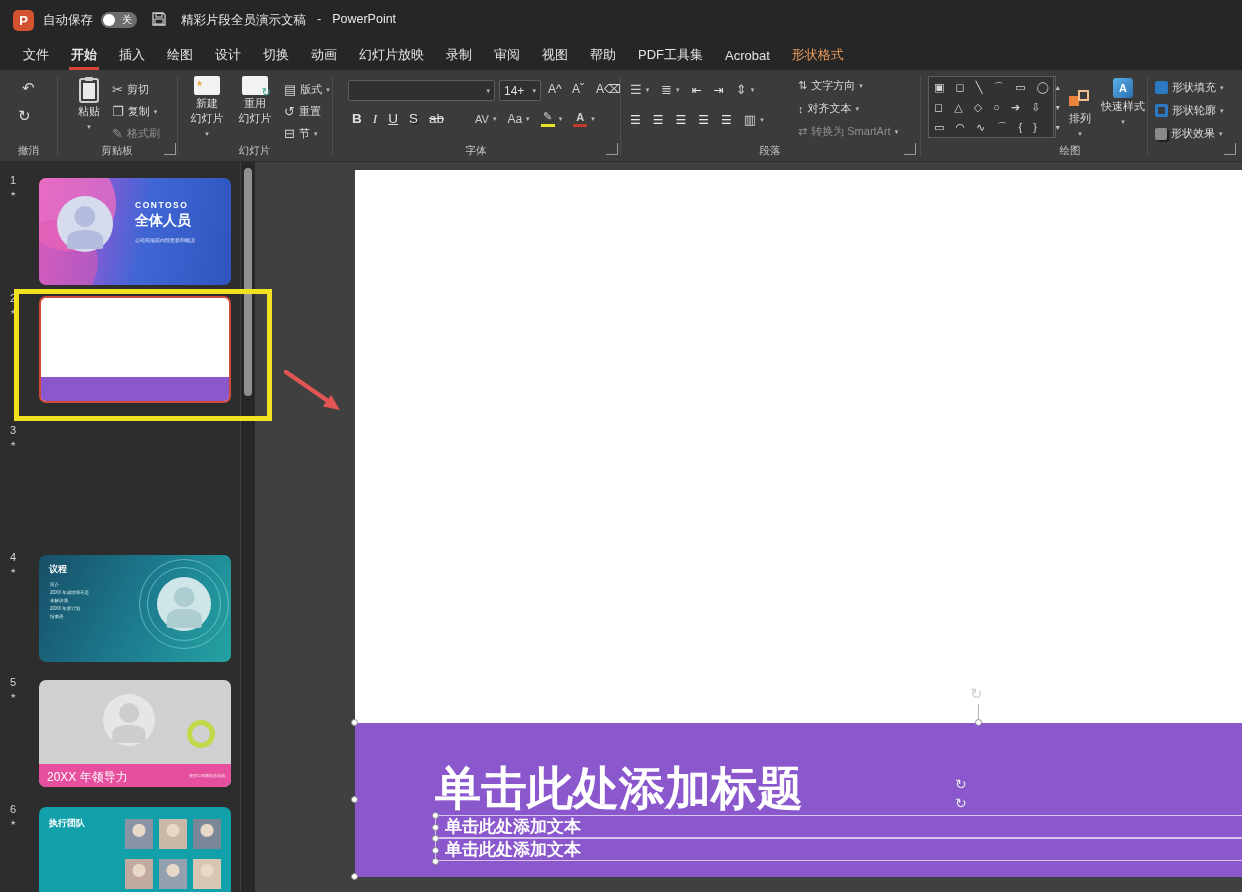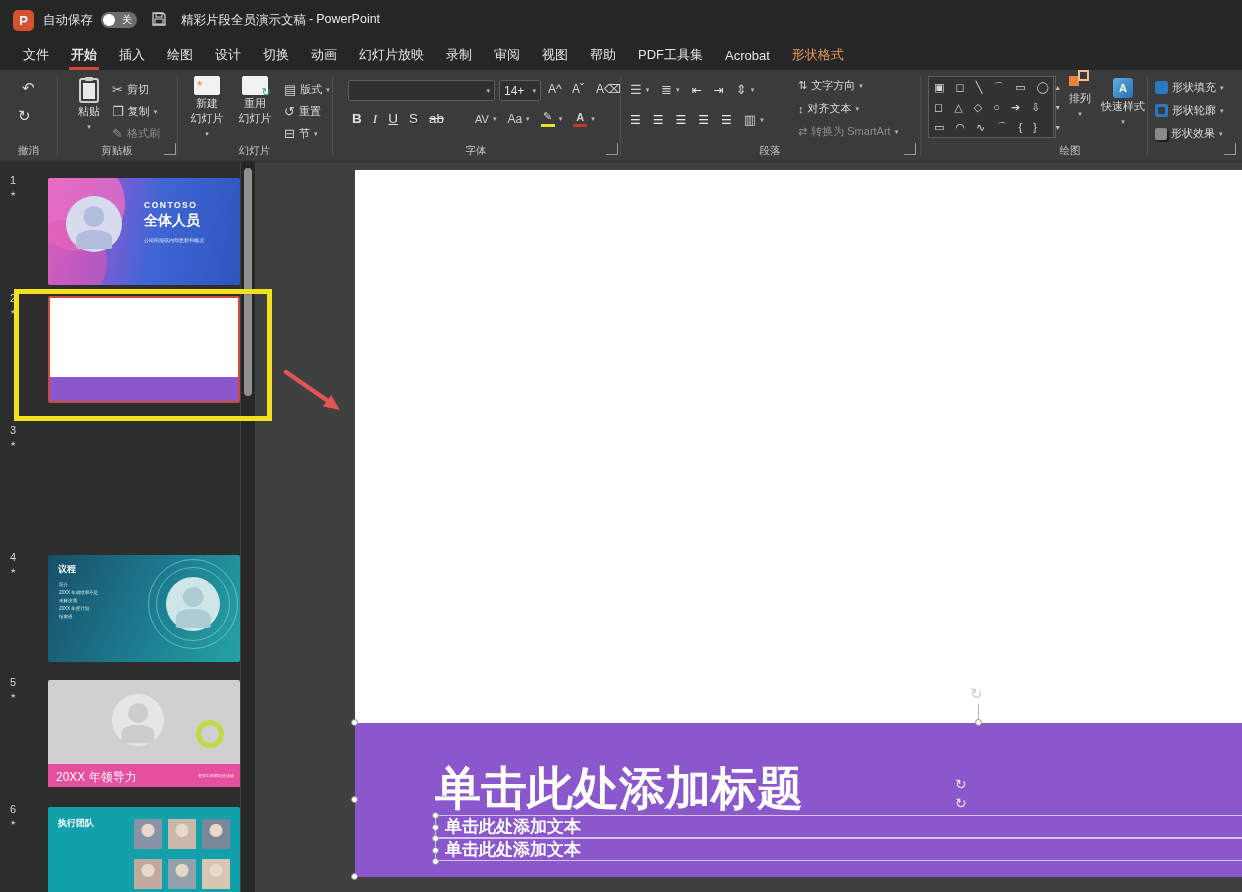--- a/index.html
+++ b/index.html
@@ -9,21 +9,21 @@
   .abs{position:absolute}
 
   
   .titlebar{position:absolute;left:0;top:0;width:100%;height:40px;background:#262626;display:flex;align-items:center}
   .ppicon{width:21px;height:21px;margin-left:13px;border-radius:5px;background:#d35230;color:#fff;font-weight:700;font-size:13px;display:flex;align-items:center;justify-content:center}
   .autosave-label{margin-left:9px;font-size:12.5px;color:#e4e4e4}
   .toggle{margin-left:8px;width:36px;height:16px;border-radius:8px;background:#6d6d6d;position:relative;display:flex;align-items:center}
   .toggle .knob{position:absolute;left:2px;top:2px;width:12px;height:12px;border-radius:50%;background:#fff}
   .toggle .state{position:absolute;right:5px;font-size:10px;color:#fff}
   .saveicon{margin-left:14px}
-  .doc-title{margin-left:14px;font-size:12.5px;color:#e8e8e8;display:flex;gap:3px}
+  .doc-title{margin-left:14px;font-size:12.5px;color:#e8e8e8;display:flex;gap:11px}
   .search{position:absolute;left:655px;top:7px;width:415px;height:26px;background:#3c3c3c;border:1px solid #474747;border-radius:3px;display:flex;align-items:center;padding:0 9px}
   .search input{flex:1;background:transparent;border:none;outline:none;color:#cfcfcf;font-size:12.5px;margin-left:7px;font-family:inherit}
   .search input::placeholder{color:#9f9f9f}
 
   
   .tabrow{position:absolute;left:0;top:40px;width:100%;height:30px;background:#262626;display:flex;align-items:stretch;padding-left:12px}
   .tab{position:relative;padding:0 11px;display:flex;align-items:center;font-size:13px;color:#e4e4e4;white-space:nowrap}
   .tab.selected{font-weight:700}
   .tab.selected .tab-underline{position:absolute;left:9px;right:9px;bottom:0;height:3px;background:#d6453a}
   .tab.contextual{color:#e89a5b}
@@ -68,21 +68,21 @@
   .arricon .q2{position:absolute;left:9px;top:0;width:11px;height:11px;border:2px solid #f0c090}
   .qsicon{width:20px;height:20px;border-radius:3px;background:linear-gradient(135deg,#59b0e8,#2b6fb0);color:#fff;font-weight:700;font-size:11px;display:flex;align-items:center;justify-content:center}
   .fillsq{width:13px;height:13px;border-radius:2px;background:#2b79c2}
   .outlsq{width:13px;height:13px;border-radius:2px;border:3px solid #2b79c2}
   .effsq{width:12px;height:12px;border-radius:2px;background:#8a8a8a;box-shadow:2px 2px 0 rgba(0,0,0,.45)}
 
   
   .panel{position:absolute;left:0;top:162px;width:240px;bottom:0;background:#2d2d2d;overflow:hidden}
   .snum{position:absolute;left:10px;font-size:11px;color:#d5d5d5}
   .sstar{position:absolute;left:10px;font-size:7px;color:#b9b9b9}
-  .thumb{position:absolute;left:48px;width:192px;height:107px;border-radius:2px;overflow:hidden;background:#fff}
+  .thumb{position:absolute;left:39px;width:192px;height:107px;border-radius:7px;overflow:hidden;background:#fff}
   .thumb.selected{border:2px solid #cf4a38}
   .avatar{position:absolute;border-radius:50%;background:#d6dbee}
   .avatar .head{position:absolute;left:50%;top:18%;transform:translateX(-50%);width:38%;height:38%;border-radius:50%;background:#b3bcdd}
   .avatar .body{position:absolute;left:50%;bottom:6%;transform:translateX(-50%);width:64%;height:34%;border-radius:45% 45% 8% 8%;background:#b3bcdd}
   .band{position:absolute;left:0;right:0;bottom:0;background:#8a57cc}
   .ring{position:absolute;border-radius:50%;border:1px solid rgba(150,225,225,.55)}
 
   
   .canvas{position:absolute;left:255px;top:162px;right:0;bottom:0;background:#404040}
   .slide{position:absolute;left:100px;top:8px;width:800px;height:707px;background:#fff}
@@ -351,21 +351,21 @@
         <div class="galrow">▣ ◻ ╲ ⌒ ▭ ◯</div>
         <div class="galrow">◻ △ ◇ ○ ➔ ⇩</div>
         <div class="galrow">▭ ◠ ∿ ⌒ { }</div>
       </div>
       <div class="galscroll">
         <span>▲</span>
         <span>▼</span>
         <span>▼</span>
       </div>
     </div>
-    <div class="bigbtn" style="left:1060px;top:0;width:40px">
+    <div class="bigbtn" style="left:1060px;top:20px;width:40px">
       <span class="arricon">
           <span class="q1"></span>
           <span class="q2"></span>
         </span>
       <span>排列</span>
       <span class="chev">▾</span>
     </div>
     <div class="bigbtn" style="left:1098px;top:8px;width:50px">
       <span class="qsicon">A</span>
       <span>快速样式</span>

